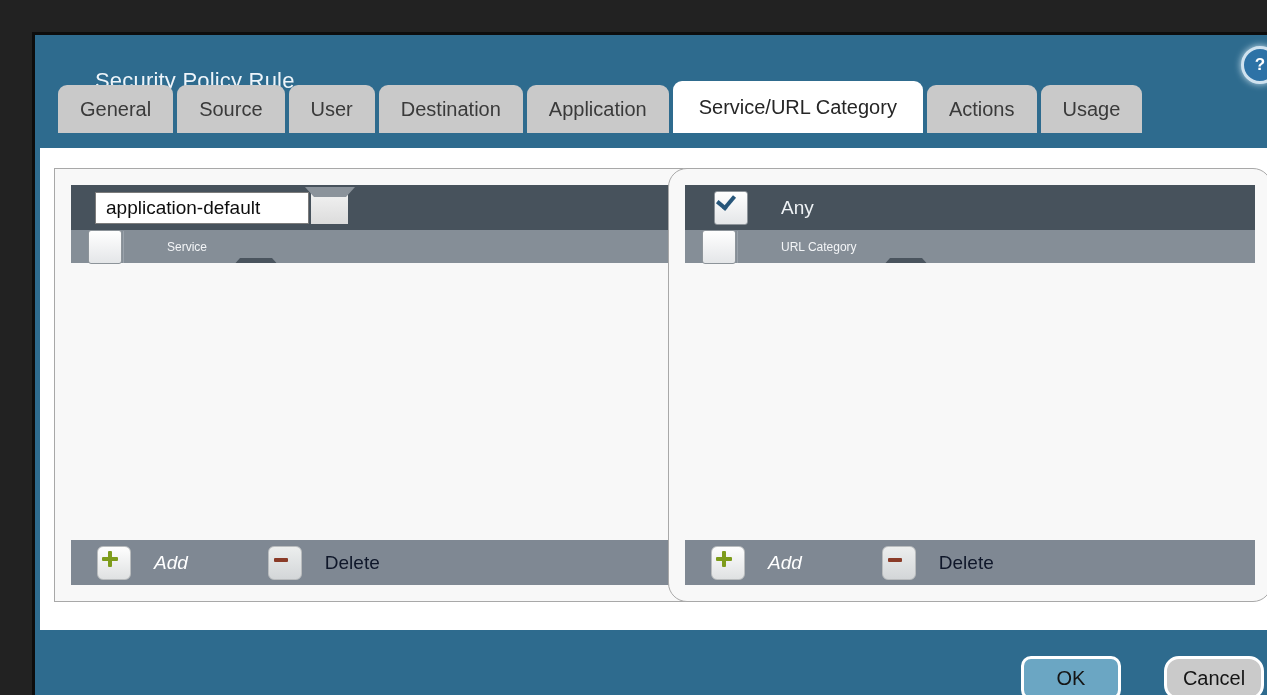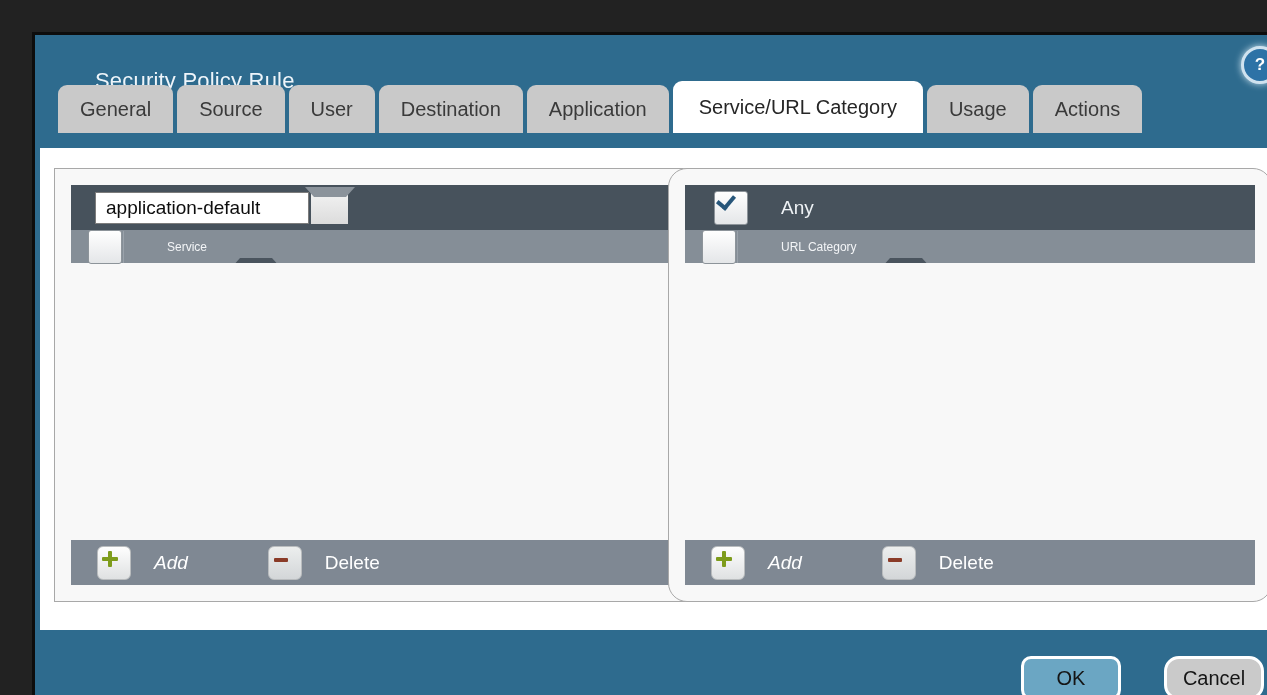--- a/index.html
+++ b/index.html
@@ -125,21 +125,21 @@
   }
   .plus-icon::before { left:4px; top:10px; width:16px; height:4px; }
   .plus-icon::after  { left:10px; top:4px; width:4px; height:16px; }
   .minus-icon { background:linear-gradient(#eceeee,#d3d6d8); }
   .minus-icon::before {
     content:""; position:absolute; background:#8a3b28; border-radius:1px;
     left:5px; top:11px; width:14px; height:4px;
   }
   .action-label { font-size:19px; margin-left:7px; }
   .add-label { color:#ffffff;font-style:italic; }
-  .delete-label { color:#ffffff; }
+  .delete-label { color:#0f172a; }
   .action-gap { width:22px; }
 
   
   .btn {
     position:absolute; height:44px; width:100px; border-radius:10px;
     border:3px solid #ffffff; font-size:20px; color:#151515;
     display:flex; align-items:center; justify-content:center; cursor:pointer;
   }
   .btn-ok     { right:175px; bottom:24px; background:#6ba6c3; }
   .btn-cancel { right:32px;  bottom:24px; background:#cacaca;border-radius:15px; }
@@ -156,22 +156,22 @@
     <span>?</span>
   </div>
 
   <div class="tabs">
     <div class="tab">General</div>
     <div class="tab">Source</div>
     <div class="tab">User</div>
     <div class="tab">Destination</div>
     <div class="tab">Application</div>
     <div class="tab active">Service/URL Category</div>
+    <div class="tab">Actions</div>
     <div class="tab">Usage</div>
-    <div class="tab">Actions</div>
   </div>
 
   <div class="content">
 
     <div class="panel panel-left">
       <div class="panel-toolbar">
         <div class="dropdown">
           <div class="dropdown-field">application-default</div>
           <div class="dropdown-btn">
             <span class="arrow-down-icon"></span>

